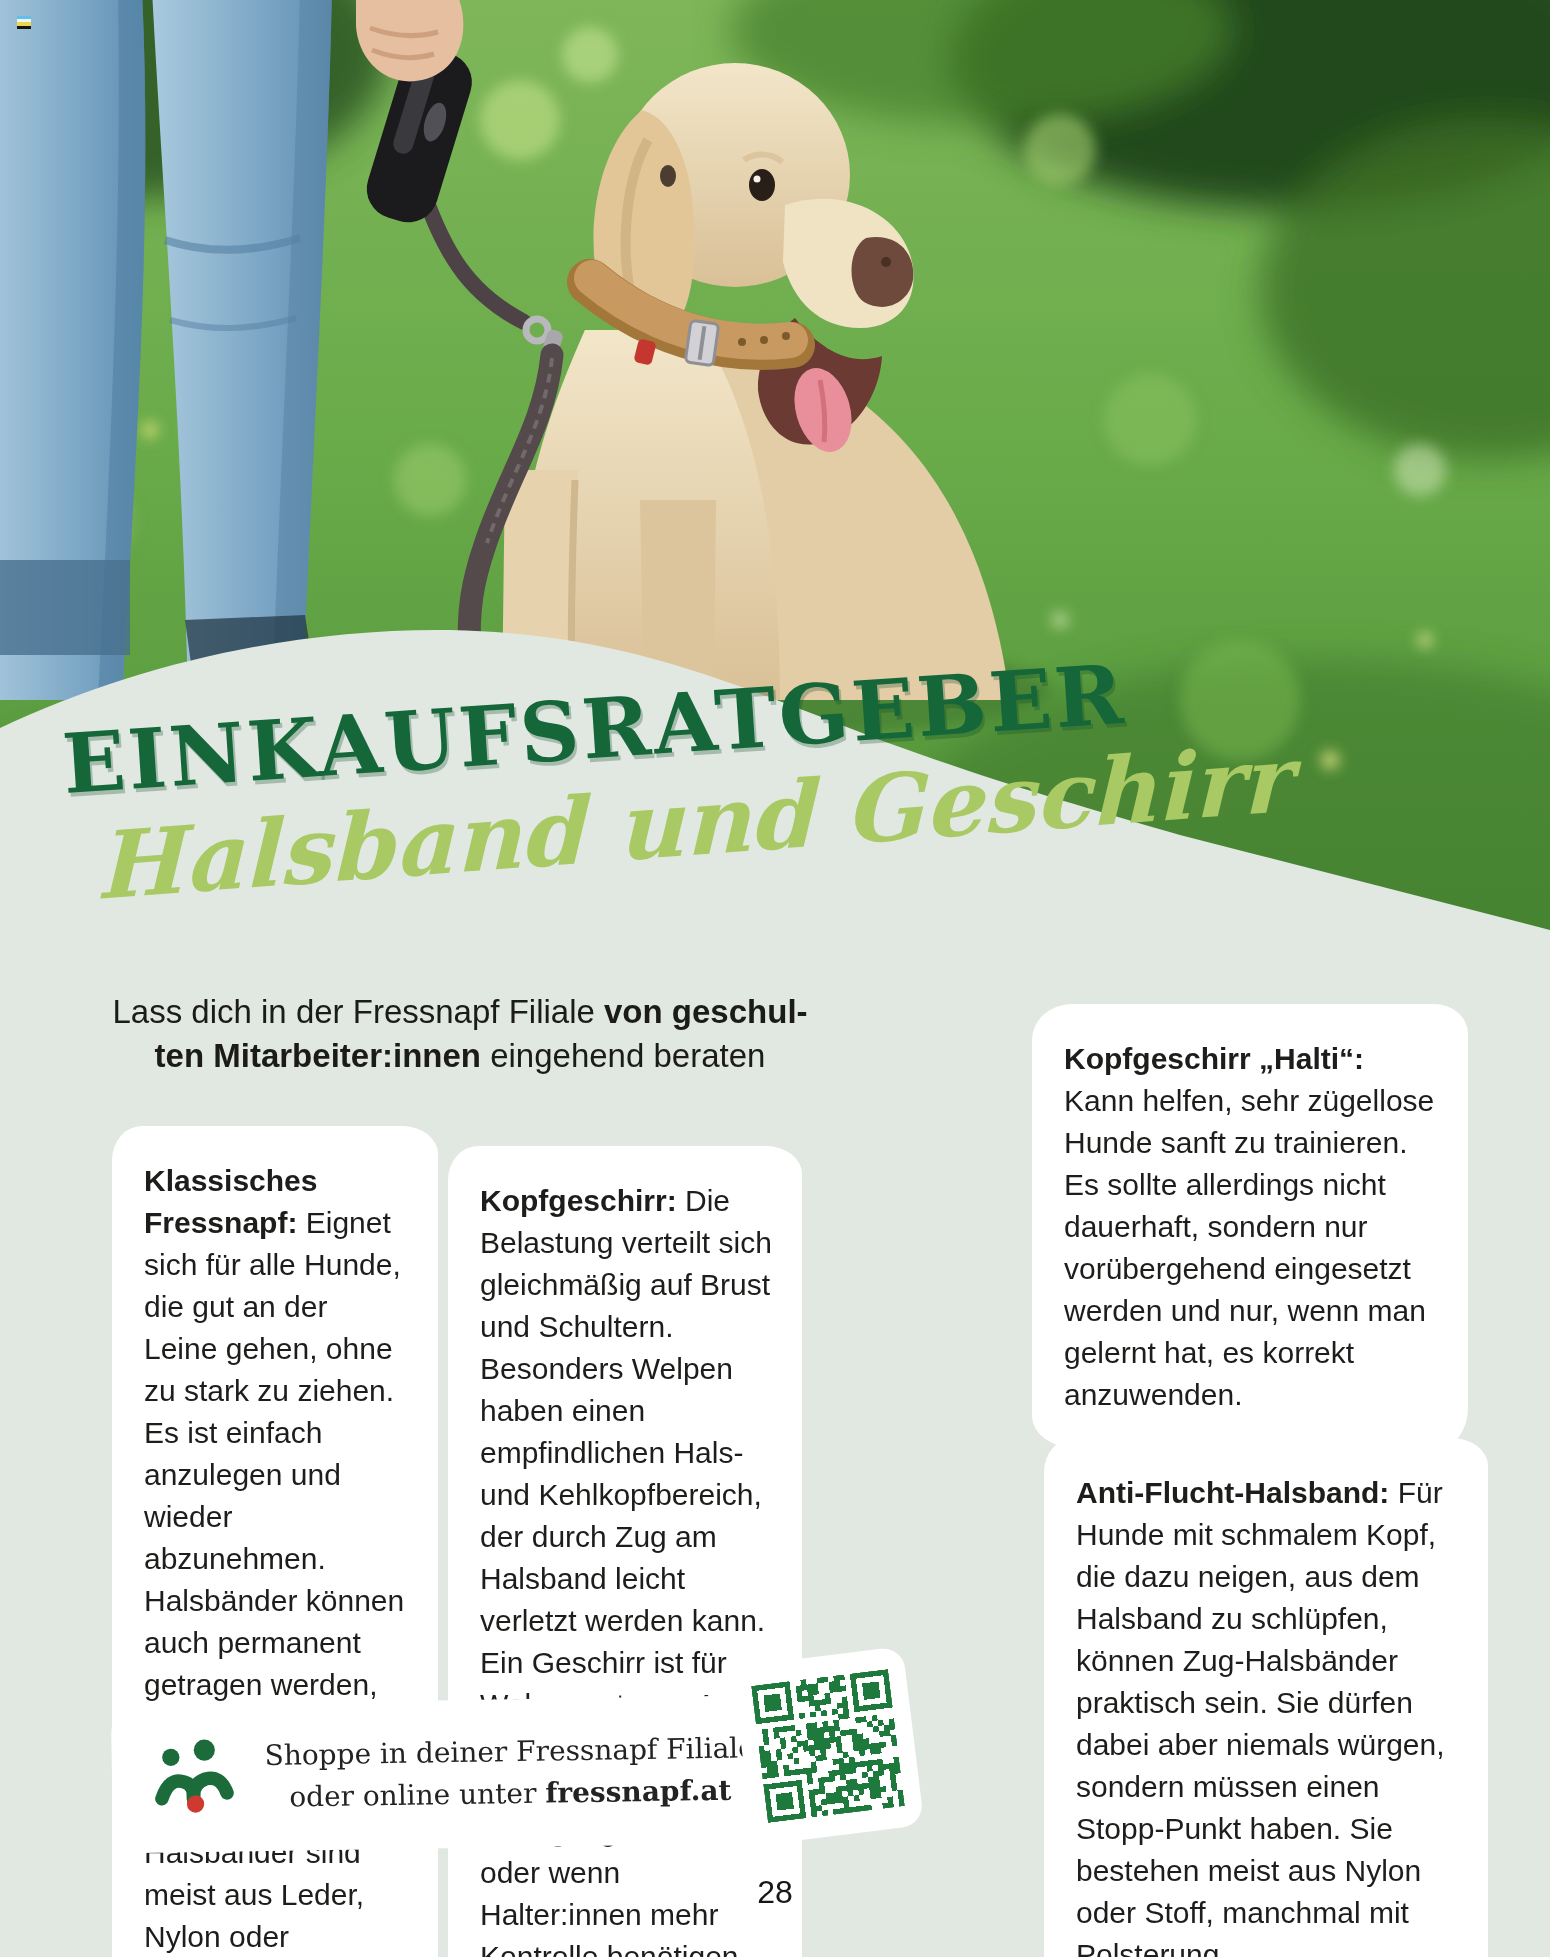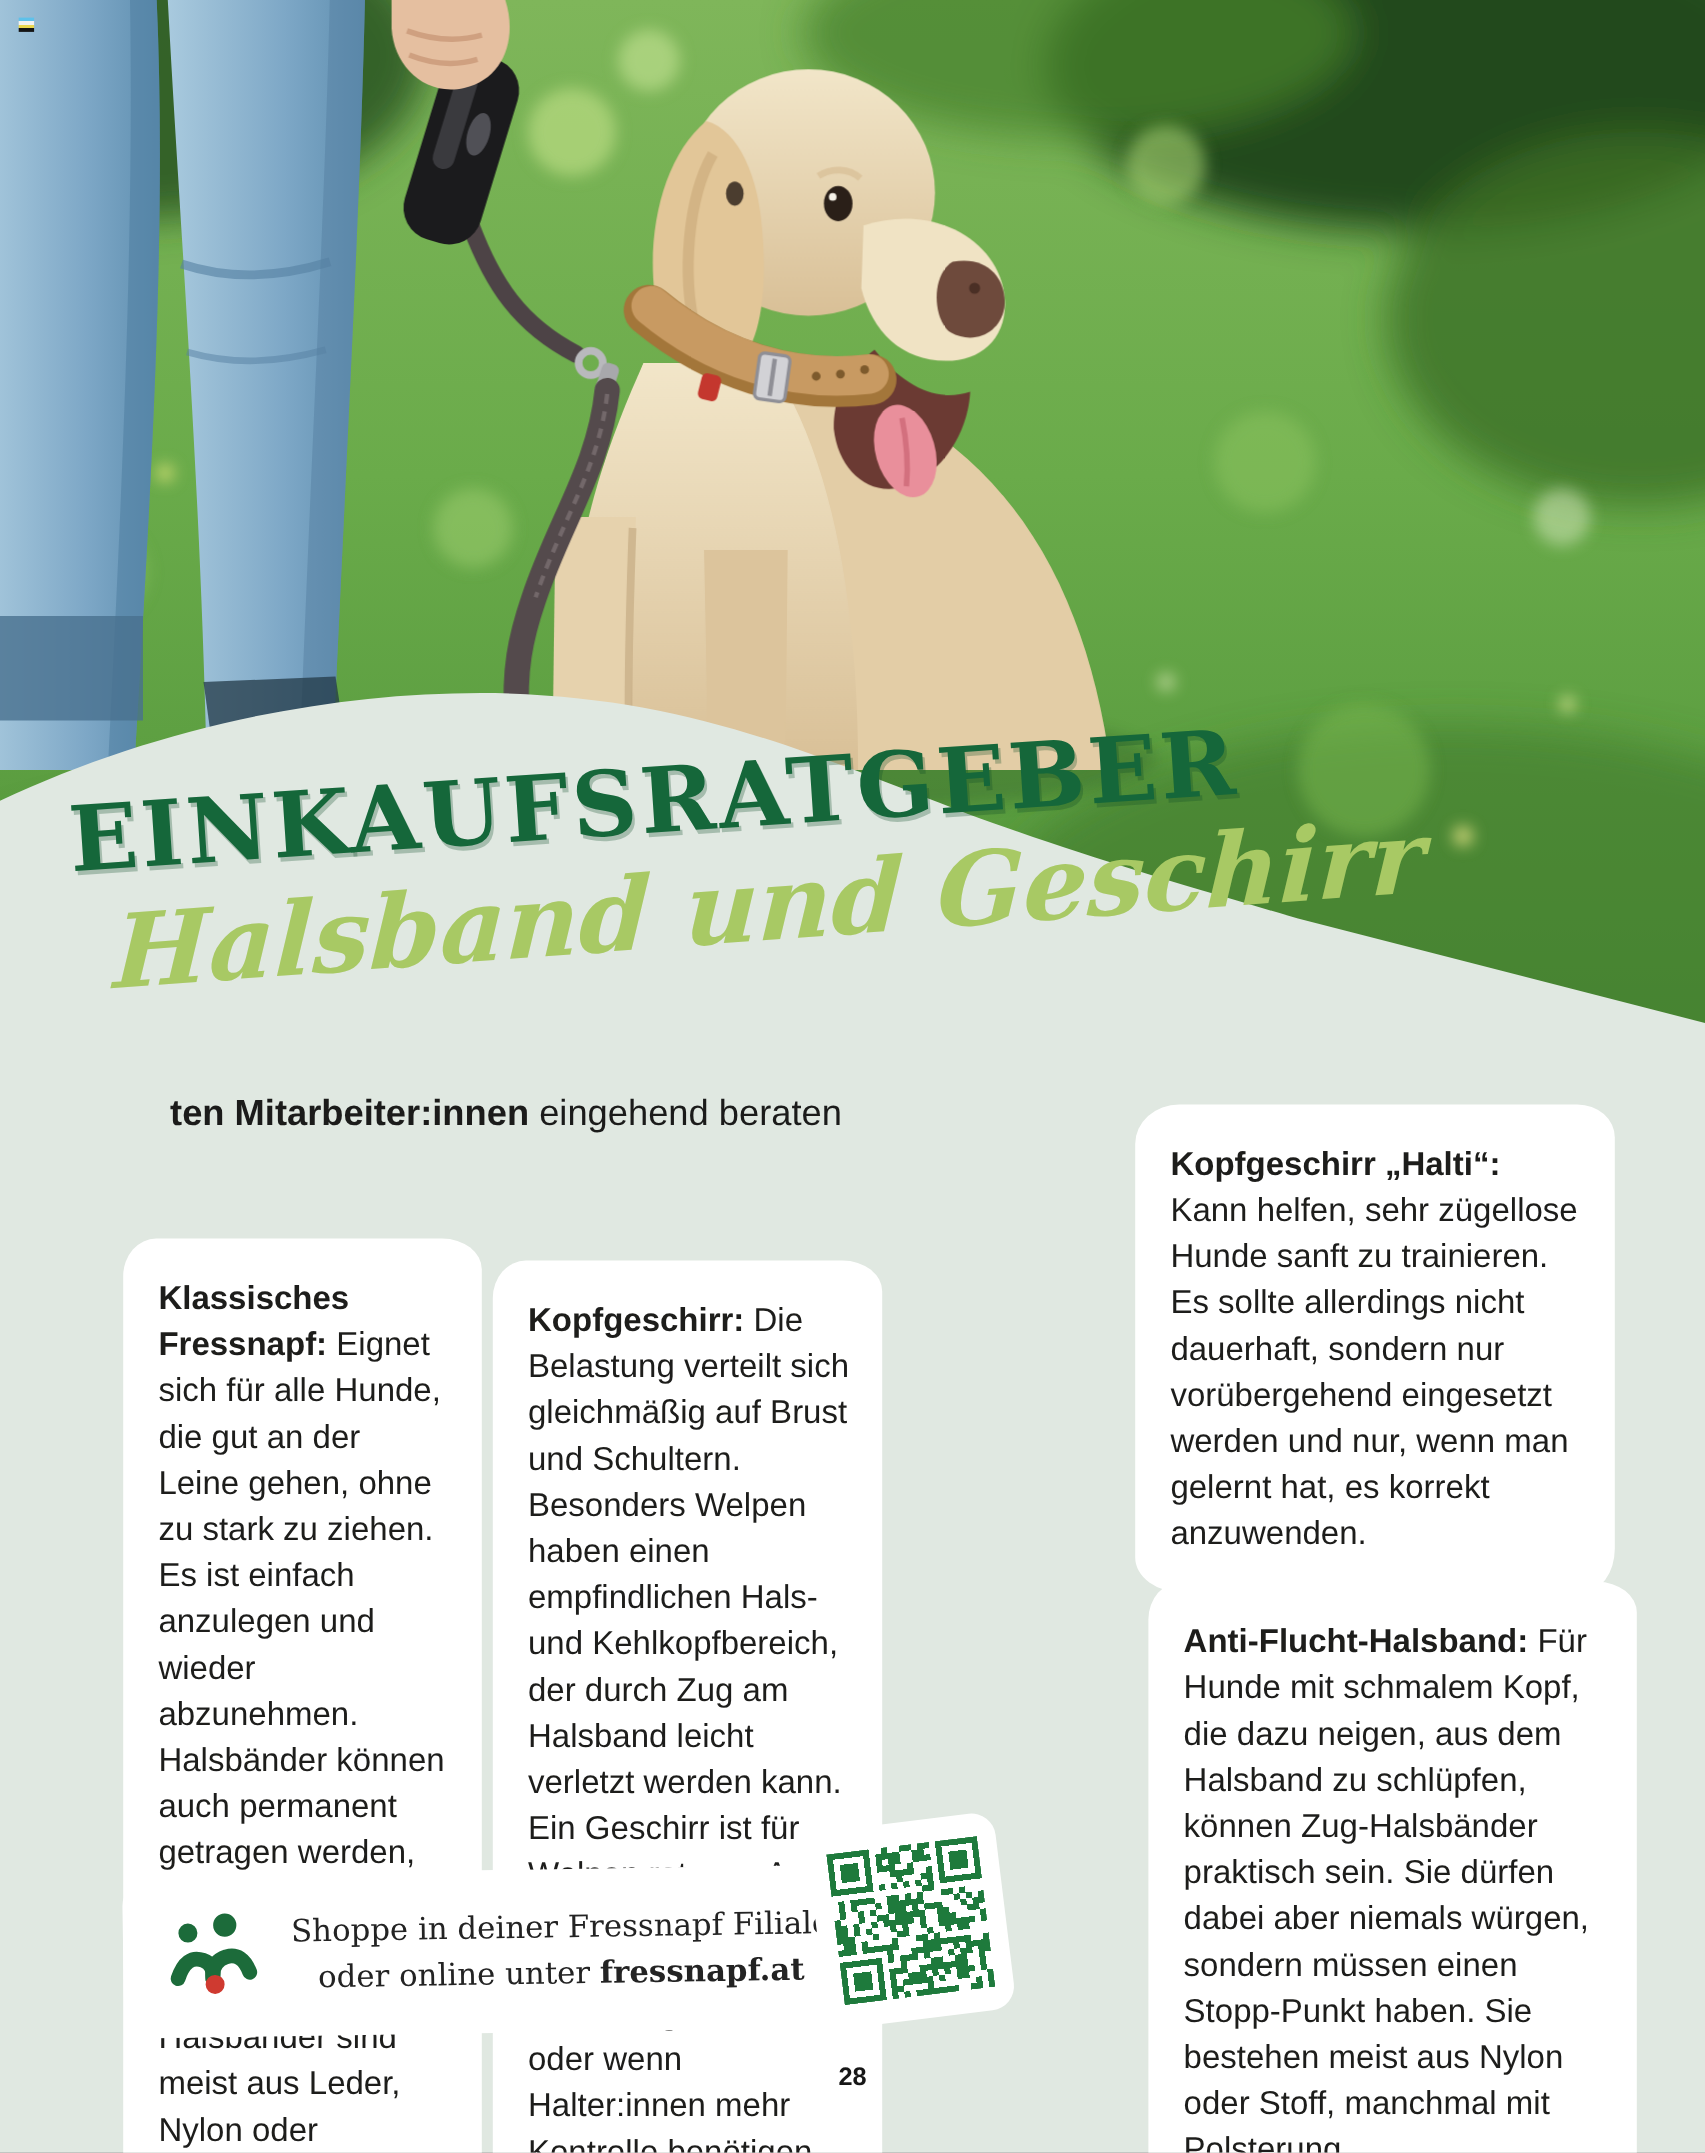--- a/index.html
+++ b/index.html
@@ -58,21 +58,21 @@
   .footer-text .b{font-weight:700;}
   
   .qr-tile{
     position:absolute;left:742px;top:1656px;width:172px;height:180px;background:#ffffff;
     border-radius:22px;transform:rotate(-7deg);display:flex;align-items:center;justify-content:center;
   }
   .qr-tile svg{width:138px;height:138px;}
   
   .page-number{
     position:absolute;left:0;top:1874px;width:1550px;text-align:center;
-    font-size:23px;font-weight:700;color:#161616;
+    font-size:32px;font-weight:400;color:#161616;
   }
 </style>
 </head>
 <body>
 
 <div class="page">
 
   <div class="photo">
     <svg viewBox="0 0 1550 960" preserveAspectRatio="none">
       <defs>
@@ -203,20 +203,21 @@
   <svg class="wave" viewBox="0 0 1550 400" preserveAspectRatio="none">
     <path d="M0,128 C140,62 300,28 450,30 C620,34 720,78 880,140 C990,180 1060,200 1180,235 L1550,330 L1550,400 L0,400 Z" fill="#e0e8e1"></path>
   </svg>
 
   <div class="mini-flag"></div>
 
   <div class="title">EINKAUFSRATGEBER</div>
   <div class="script">Halsband und Geschirr</div>
 
   <div class="intro">
+    <div><span>Lass dich in der Fressnapf Filiale </span><span class="b">von geschul-</span></div>
     <div><span class="b">ten Mitarbeiter:innen</span><span> eingehend beraten</span></div>
   </div>
 
   <div class="card card-1">
     <span class="h">Klassisches Fressnapf:</span>
     <span>Eignet sich für alle Hunde, die gut an der Leine gehen, ohne zu stark zu ziehen. Es ist einfach anzulegen und wieder abzunehmen. Halsbänder können auch permanent getragen werden, das ist ein Vorteil, wenn man dort ID-Tags anbringt. Halsbänder sind meist aus Leder, Nylon oder Kunstfaser gefertigt.</span>
   </div>
 
   <div class="card card-2">
     <span class="h">Kopfgeschirr:</span>

